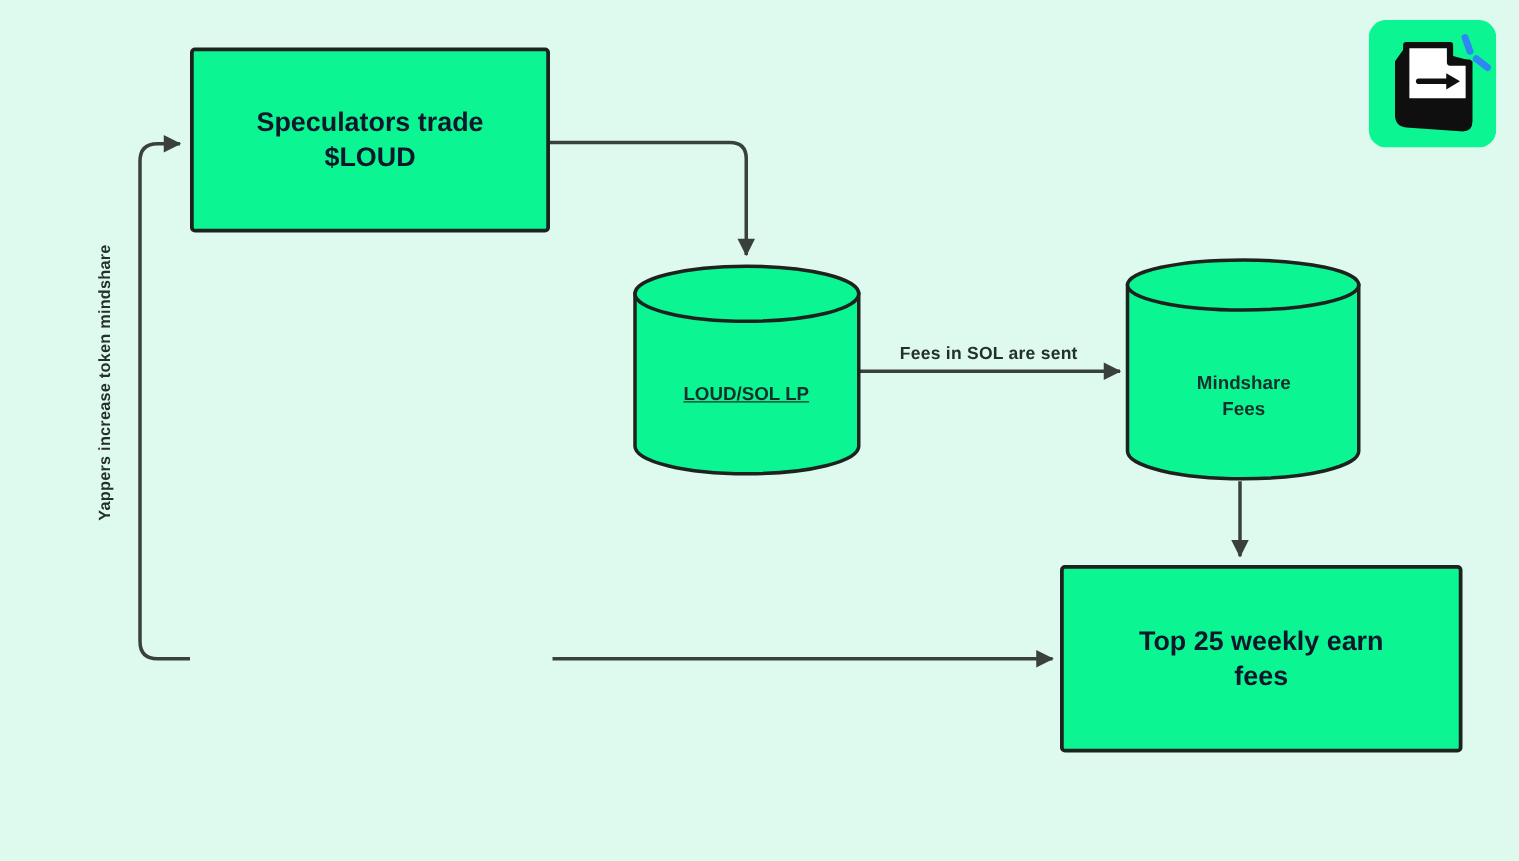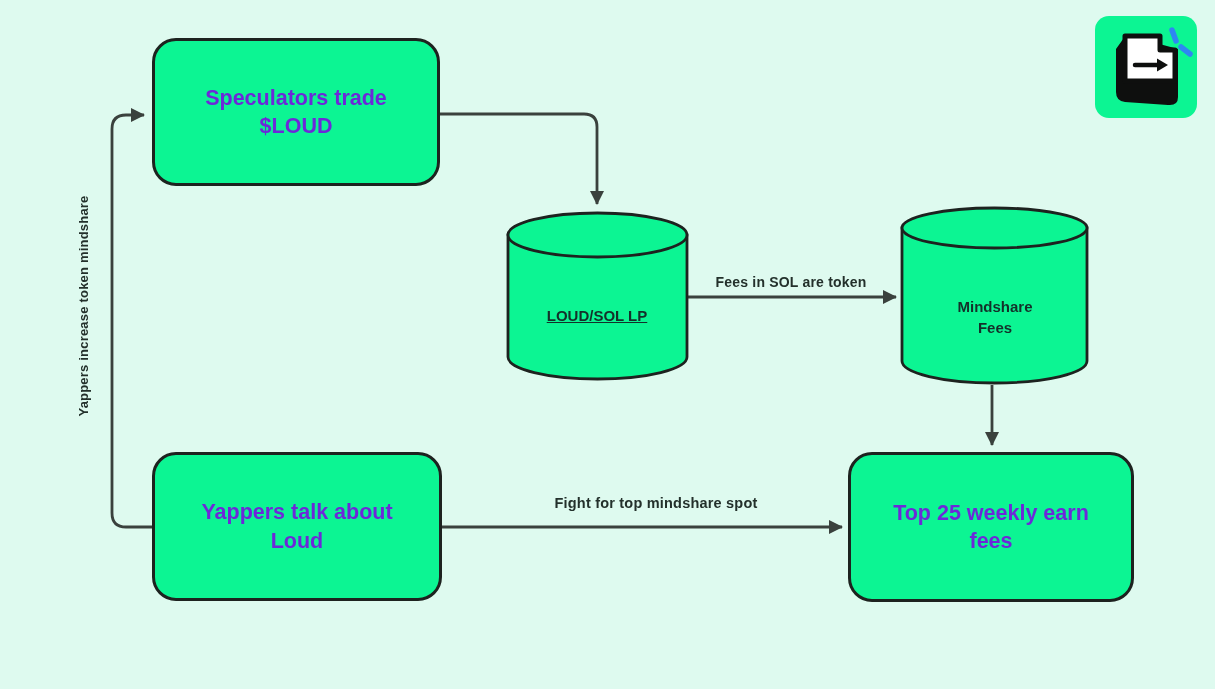--- a/index.html
+++ b/index.html
@@ -6,24 +6,24 @@
   .canvas{
     position:relative;width:1215px;height:689px;overflow:hidden;
     background:#DEFAEF;
     font-family:"Liberation Sans", sans-serif;
   }
   .layer{position:absolute;left:0;top:0;width:1215px;height:689px;}
   .node{
     position:absolute;
     background:#0CF593;
     border:3px solid #1D221F;
-    border-radius:24px;
+    border-radius:4px;
     display:flex;align-items:center;justify-content:center;
     text-align:center;
-    color:#6d28d9;
+    color:#0f172a;
     font-weight:bold;
     font-size:21.5px;
     line-height:1.32;
     box-sizing:border-box;
     z-index:3;
   }
   .node .inner{width:242px;}
   .cyl-label{
     position:absolute;z-index:4;
     text-align:center;color:#14302A;font-weight:bold;
@@ -67,35 +67,31 @@
     <g>
       <path d="M902 228 V361 A92.5 22 0 0 0 1087 361 V228 Z" fill="#0CF593" stroke="#1D221F" stroke-width="2.8"></path>
       <ellipse cx="994.5" cy="228" rx="92.5" ry="20" fill="#0CF593" stroke="#1D221F" stroke-width="2.8"></ellipse>
     </g>
   </svg>
 
   <div class="node" style="left:152px;top:38px;width:288px;height:148px;">
     <div class="inner">Speculators trade $LOUD</div>
   </div>
 
-  <div class="node" style="left:152px;top:452px;width:290px;height:149px;">
-    <div class="inner">Yappers talk about Loud</div>
-  </div>
 
-  <div class="node" style="left:848px;top:452px;width:286px;height:150px;">
+  <div class="node" style="left:848px;top:452px;width:322px;height:150px;">
     <div class="inner">Top 25 weekly earn fees</div>
   </div>
 
   <div class="cyl-label" style="left:507px;top:305px;width:180px;text-decoration:underline;">LOUD/SOL LP</div>
 
   <div class="cyl-label" style="left:939px;top:296px;width:112px;">Mindshare Fees</div>
 
-  <div class="edge-label" style="left:691px;top:274px;width:200px;">Fees in SOL are token</div>
+  <div class="edge-label" style="left:691px;top:274px;width:200px;">Fees in SOL are sent</div>
 
-  <div class="edge-label" style="left:531px;top:495px;width:250px;font-size:14.5px;">Fight for top mindshare spot</div>
 
   <div class="edge-label vertical" style="left:-64px;top:296px;">Yappers increase token mindshare</div>
 
   <div class="logo">
     <svg width="102" height="102" viewBox="0 0 102 102" xmlns="http://www.w3.org/2000/svg">
       <rect x="0" y="0" width="102" height="102" rx="14" fill="#0CF593"></rect>
 
       <path d="M31 19 L21 33 L21 76 Q21 85 30 86 L73 89 Q83 90 83 81 L83 33 Z" fill="#0E0F0E"></path>
 
       <path d="M30 20 H65 V34 H80 V65 H30 Z" fill="#FFFFFF" stroke="#0E0F0E" stroke-width="5" stroke-linejoin="round"></path>

